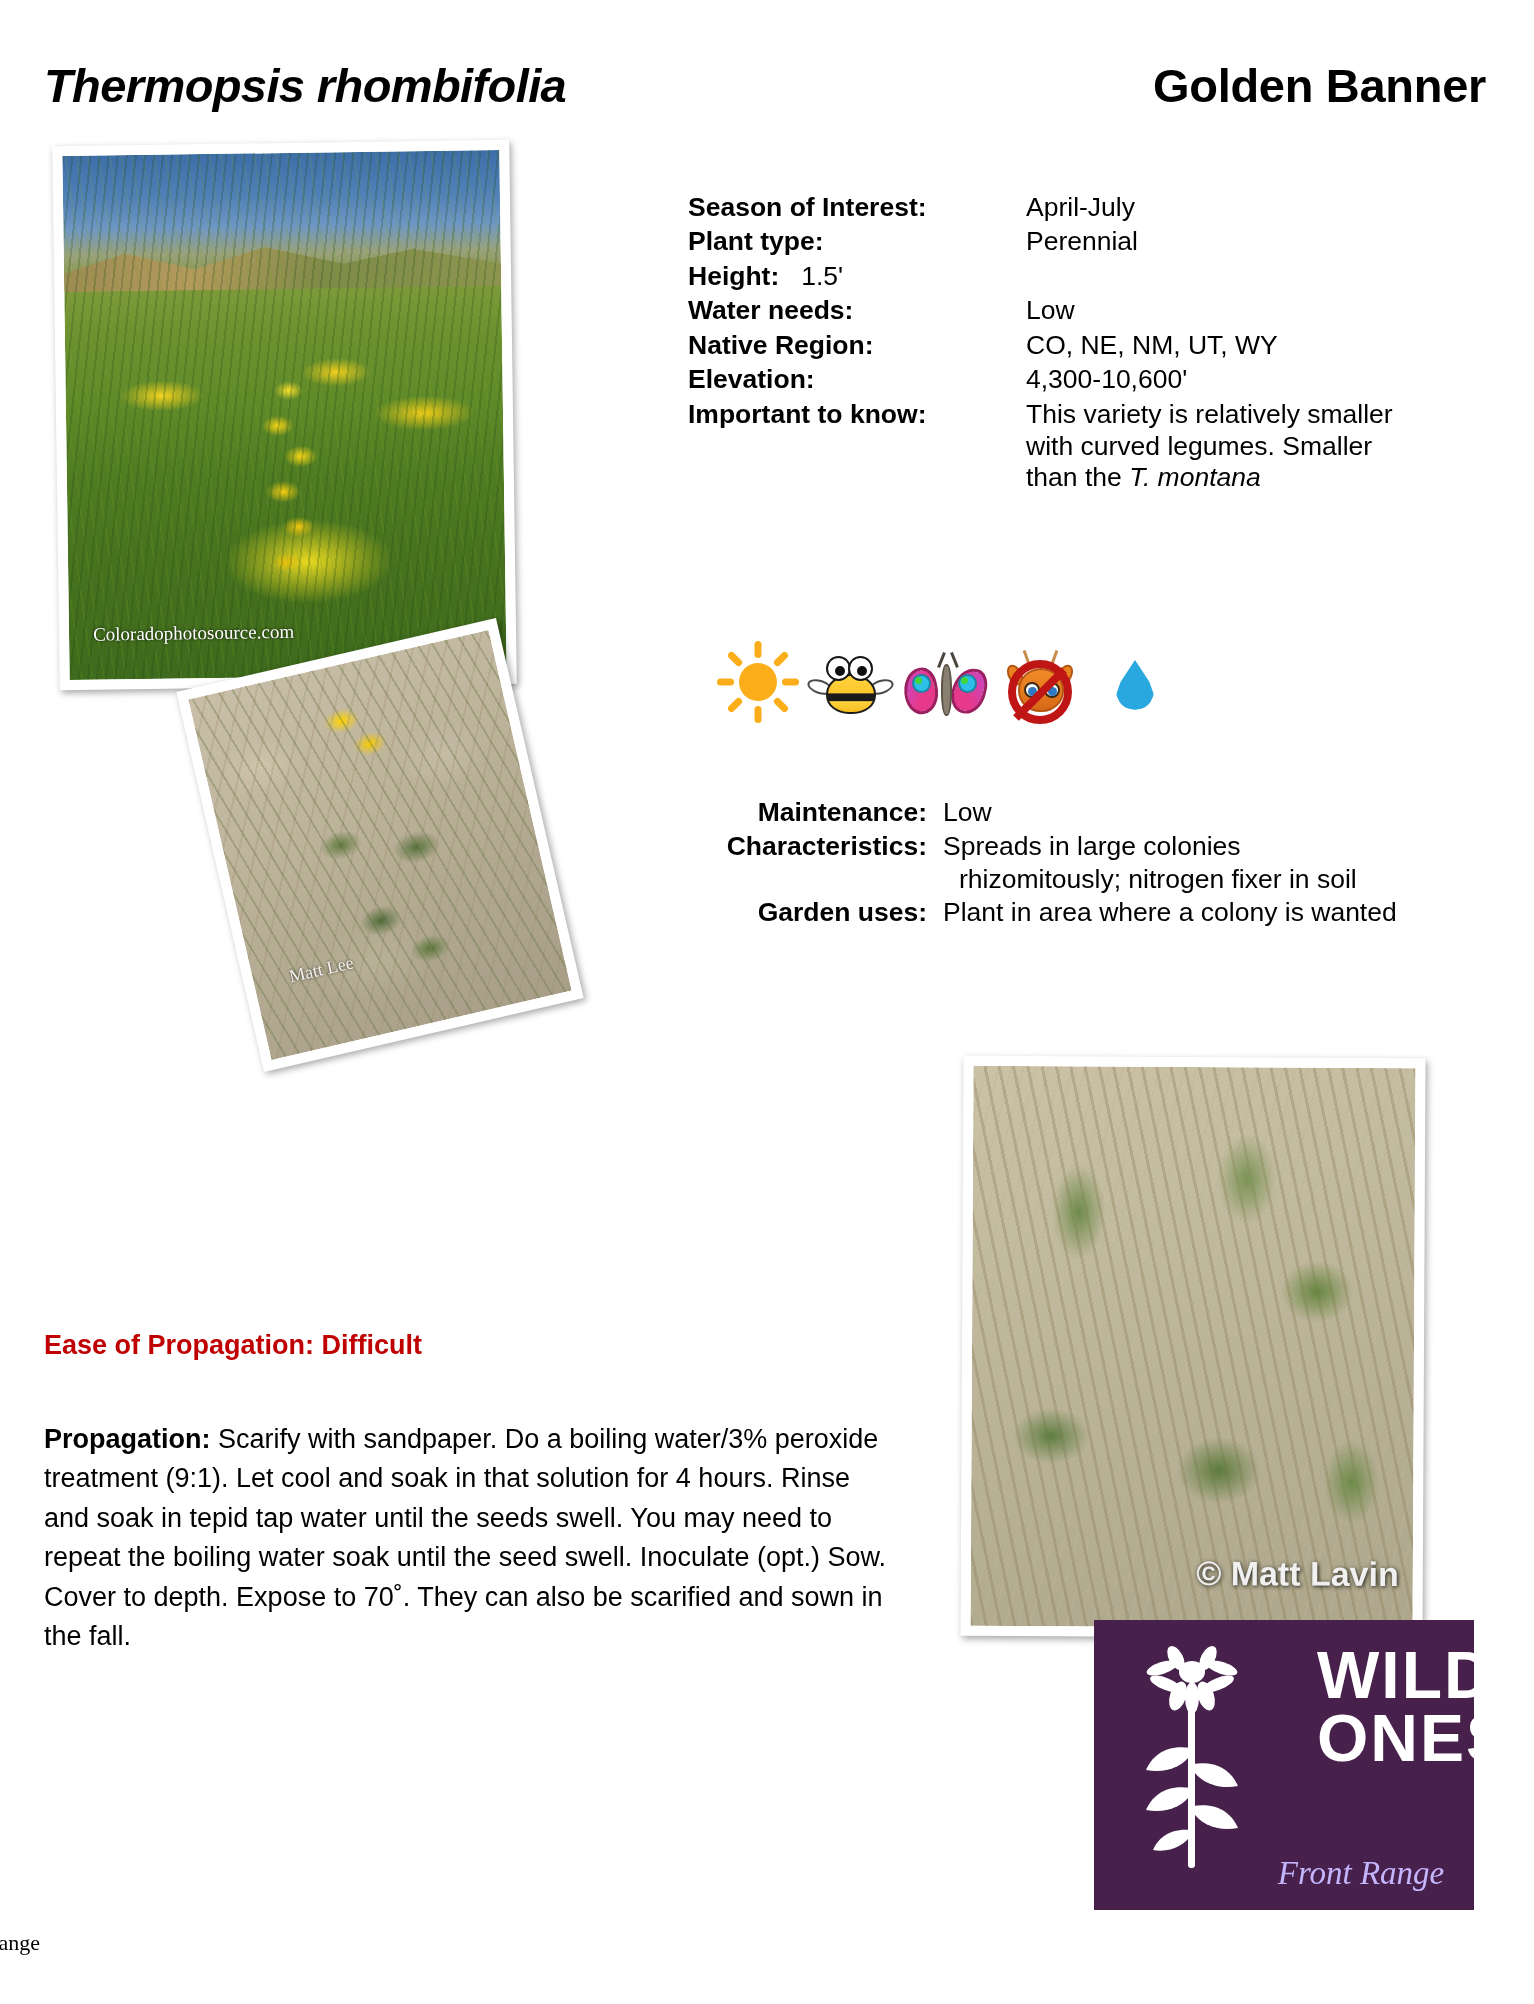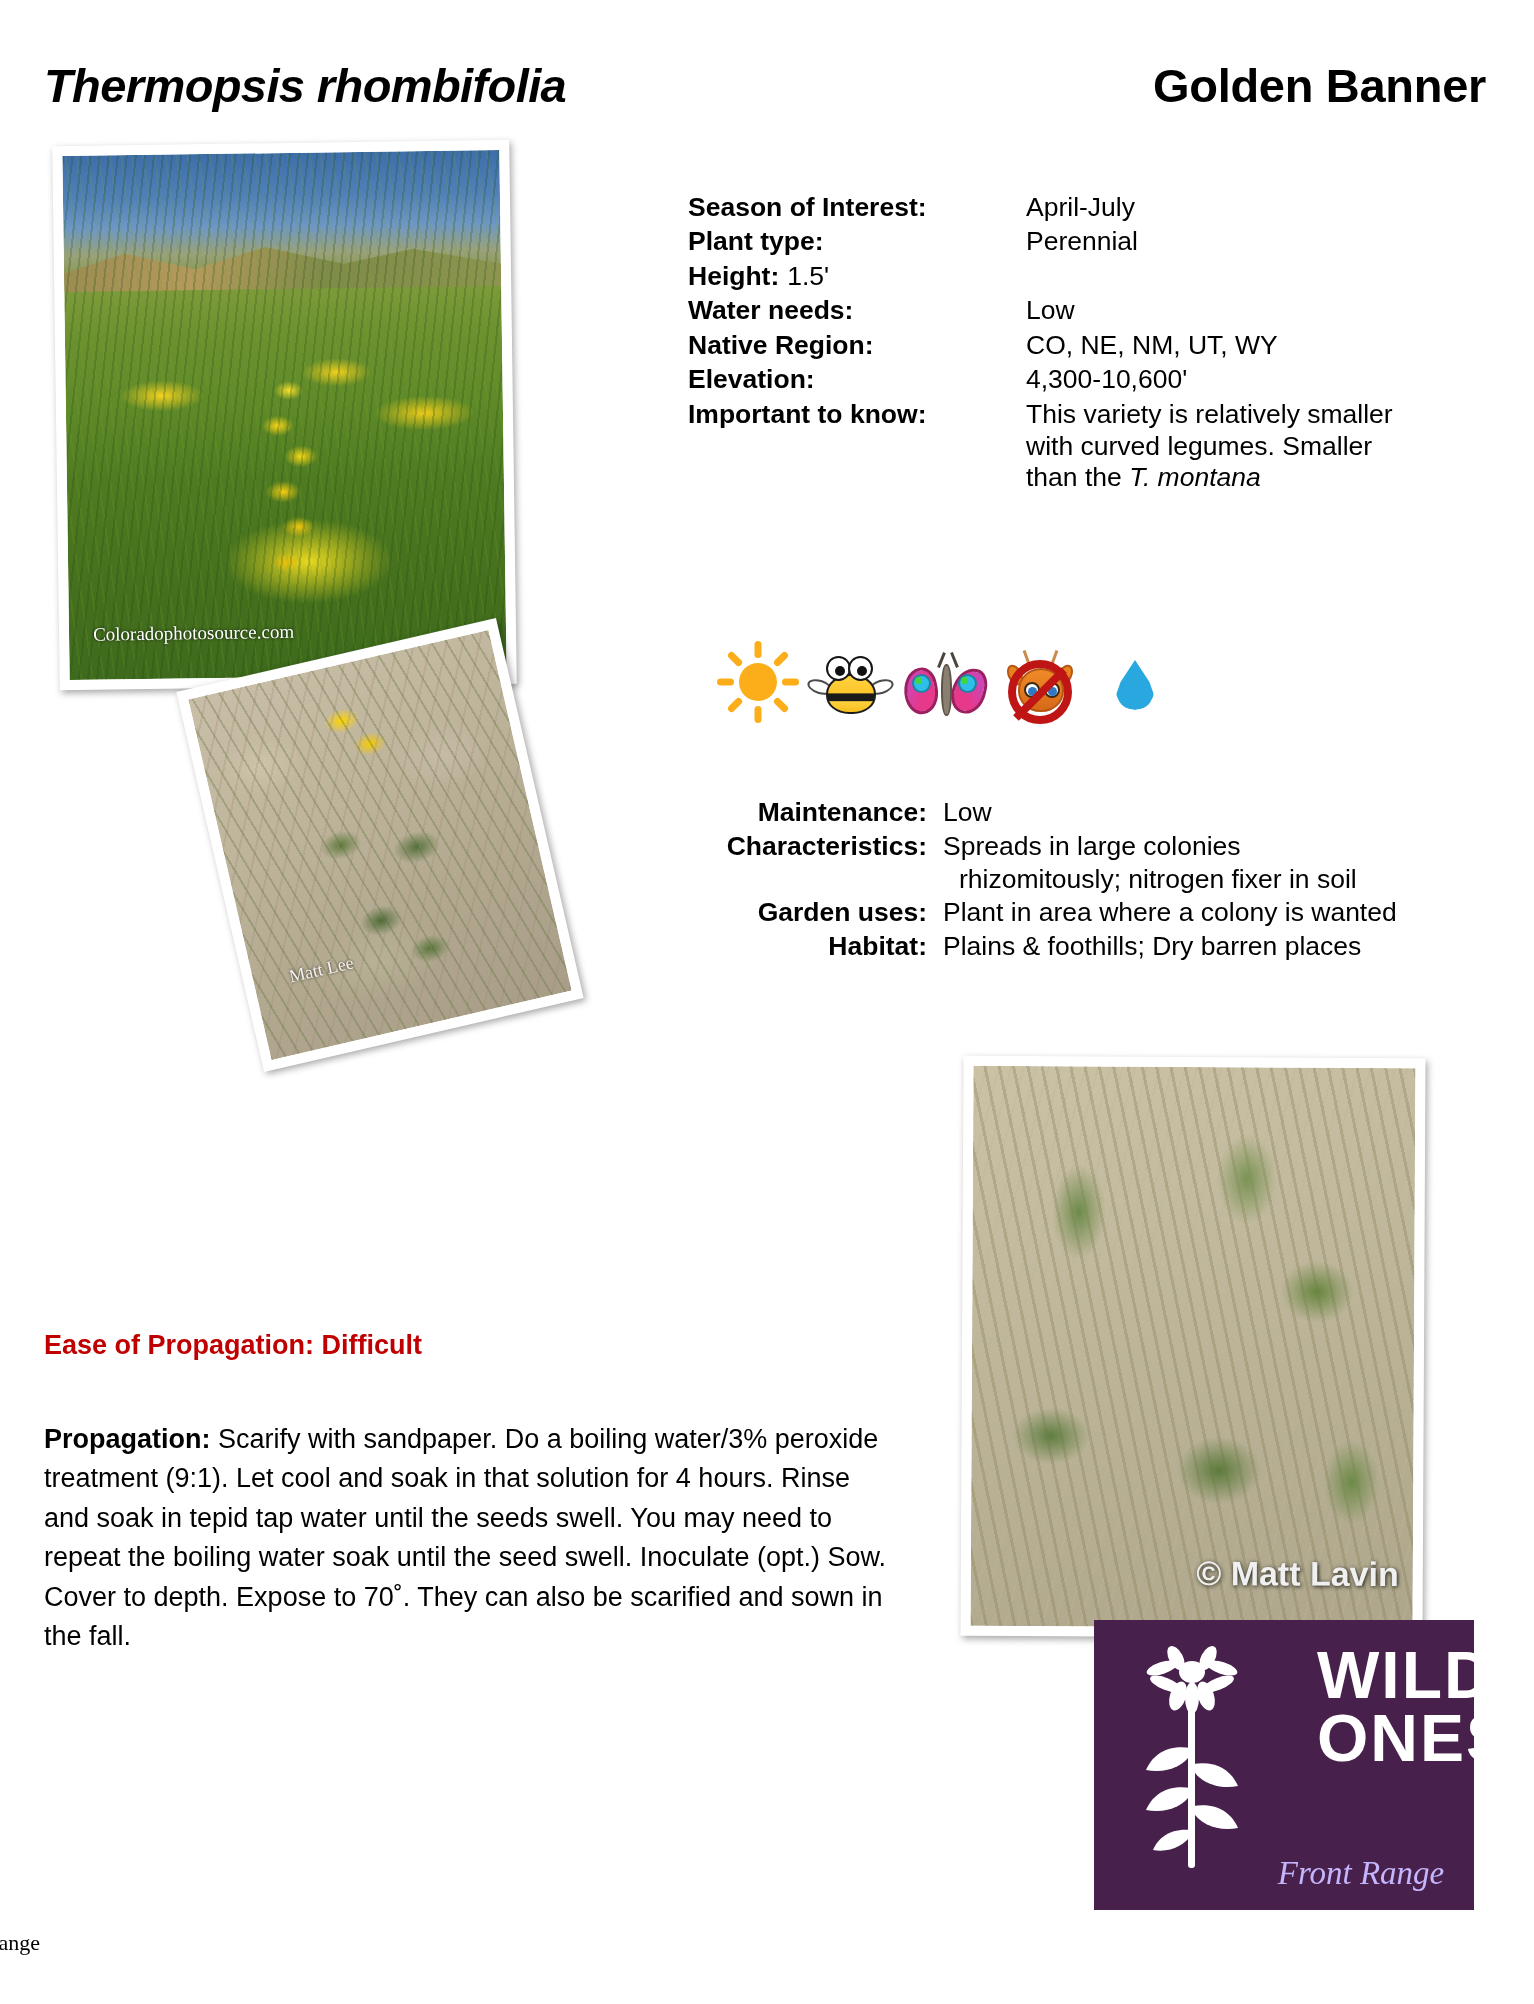--- a/index.html
+++ b/index.html
@@ -153,21 +153,21 @@
 
   
   .info-table { position:absolute; left:688px; top:190px; width:830px; }
   .info-row { display:flex; align-items:flex-start; line-height:1.30; }
   .info-label {
     font-size:26.5px; font-weight:bold; white-space:nowrap;
   }
   .info-value { font-size:26.5px; white-space:nowrap; }
   .lbl-col { width:338px; flex:0 0 338px; }
   .val-col { flex:1 1 auto; }
-  .inline-row .info-label { width:auto; margin-right:8px; }
+  .inline-row .info-label { width:auto; margin-right:22px; }
   .cont-line { font-size:26.5px; white-space:nowrap; }
   .cont-indent { margin-left:338px; }
   .ital { font-style:italic; }
 
   
   .icon-strip {
     position:absolute; left:718px; top:630px;
     display:flex; align-items:center; gap:14px;
   }
   .ic { width:80px; height:104px; position:relative; }
@@ -465,24 +465,20 @@
     <div class="info-value val-col">Spreads in large colonies</div>
   </div>
 
   <div class="cont-indent-2">rhizomitously; nitrogen fixer in soil</div>
 
   <div class="info-row">
     <div class="info-label lbl-col">Garden uses:</div>
     <div class="info-value val-col">Plant in area where a colony is wanted</div>
   </div>
 
-  <div class="info-row">
-    <div class="info-label lbl-col">Habitat:</div>
-    <div class="info-value val-col">Plains &amp; foothills; Dry barren places</div>
-  </div>
 </div>
 
 <div class="ease">Ease of Propagation:  Difficult</div>
 
 <div class="prop-block"><b>Propagation:</b><span> Scarify with sandpaper. Do a boiling water/3% peroxide treatment (9:1). Let cool and soak in that solution for 4 hours. Rinse and soak in tepid tap water until the seeds swell. You may need to repeat the boiling water soak until the seed swell. Inoculate (opt.) Sow. Cover to depth. Expose to 70˚. They can also be scarified and sown in the fall.</span></div>
 
 <div class="logo">
   <div class="logo-flower">
     <svg viewBox="0 0 140 250" width="140" height="250" aria-hidden="true">
       <g fill="#ffffff">

